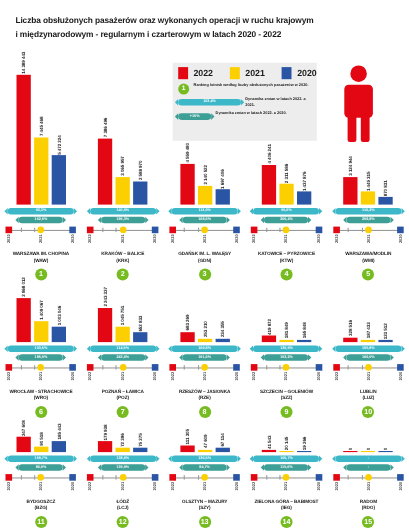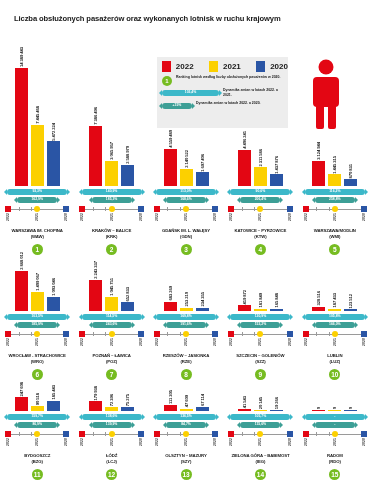--- a/index.html
+++ b/index.html
@@ -148,21 +148,22 @@
     background: #76bc21; color: #fff; font-size: 6.5px; font-weight: bold;
     display: flex; align-items: center; justify-content: center;
   }
 </style>
 </head>
 <body>
 
 <div class="page">
 
   <div class="title">
-    <span class="line">Liczba obsłużonych pasażerów oraz wykonanych lotnisk w ruchu krajowym</span>
+    <span class="line">Liczba obsłużonych pasażerów oraz wykonanych operacji w ruchu krajowym</span>
+    <span class="line">i międzynarodowym - regularnym i czarterowym w latach 2020 - 2022</span>
   </div>
 
   <div class="legend">
     <div class="legend-top">
       <span class="sw sw-2022"></span>
       <span class="yr">2022</span>
       <span class="gap"></span>
       <span class="sw sw-2021"></span>
       <span class="yr">2021</span>
       <span class="gap"></span>

